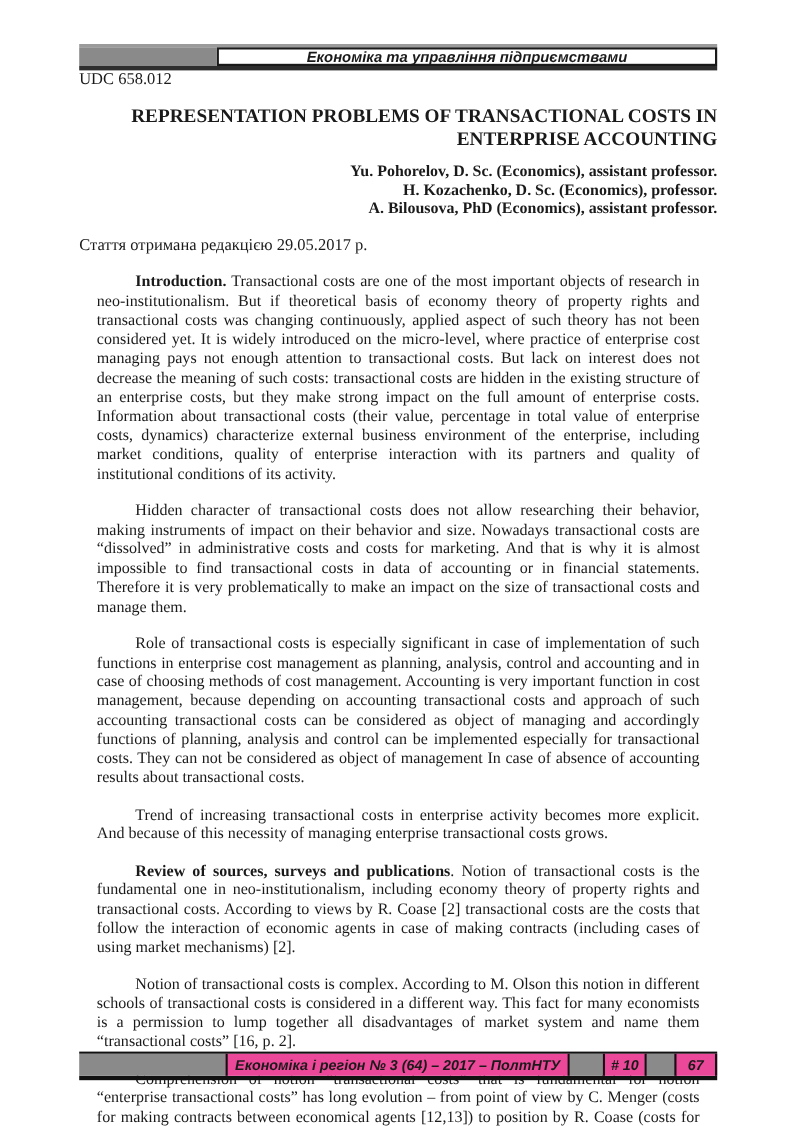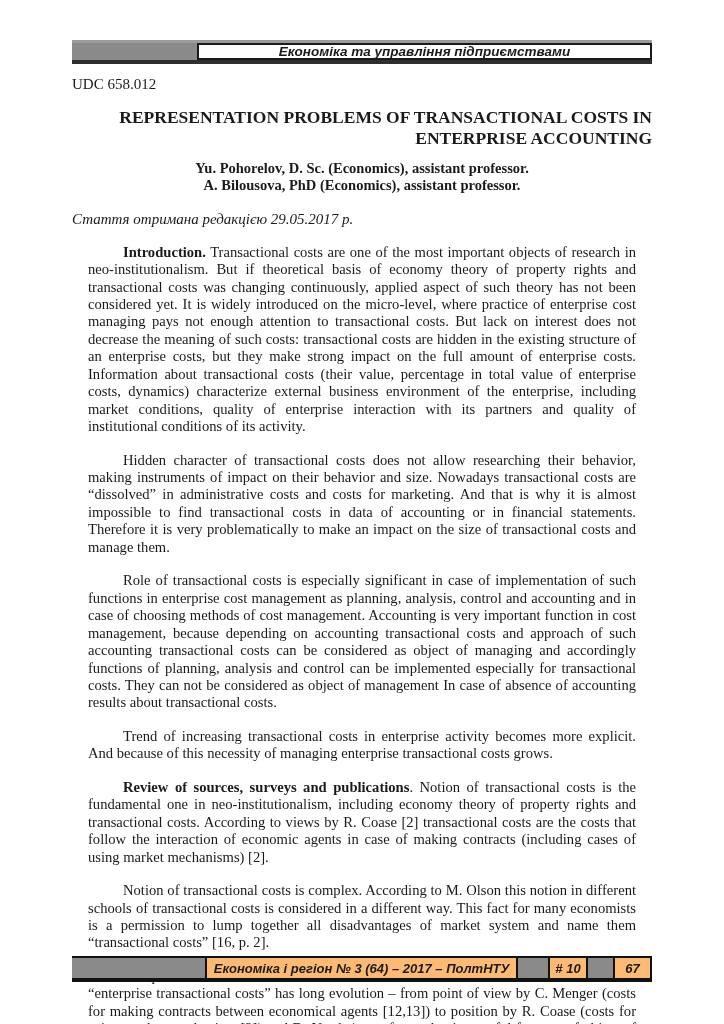--- a/index.html
+++ b/index.html
@@ -31,42 +31,42 @@
     flex: 1;
     border: 2px solid #1a1a1a;
     display: flex; align-items: center; justify-content: center;
     font-family: "Liberation Sans", sans-serif;
     font-weight: bold; font-style: italic;
     font-size: 13.5px;
     background: #ffffff;
     white-space: nowrap;
   }
 
-  .udc { margin-top: 12px; font-size: 15px; }
+  .udc { margin-top: 0; font-size: 15px; }
 
   .title {
     margin-top: 14px;
     text-align: right;
     font-weight: bold;
     font-size: 17.5px;
     line-height: 21px;
   }
 
   .authors {
     margin-top: 11px;
-    text-align: center;
+    text-align: right;
     font-weight: bold;
     font-size: 14.5px;
     line-height: 16.8px;
   }
 
   .copyright { margin-top: 13px; font-style: italic; font-size: 13.5px; line-height: 1.12; }
   .copyright-rule { width: 132px; border-top: 1px solid #1a1a1a; margin: 0 0 3px 0; }
 
-  .received { margin-top: 17px; font-style: italic; font-size: 15px; }
+  .received { margin-top: 17px; font-size: 15px; }
 
   .body-text {
     margin-top: 13px;
     text-align: justify;
     font-size: 14.6px;
     line-height: 17.45px;
   }
   .body-text p { margin: 16px; text-indent: 35px; }
 
   
@@ -79,21 +79,21 @@
     border-bottom: 4px solid #111111;
     font-family: "Liberation Sans", sans-serif;
     font-weight: bold; font-style: italic;
     font-size: 13px;
   }
   .footer .gray-seg { background: #8a8a8a; }
   .footer .seg1 { width: 133px; }
   .footer .seg2 { width: 30px; }
   .footer .seg3 { width: 25px; }
   .footer .white-cell {
-    background: #fdba74;
+    background: #ec4899;
     border-left: 2px solid #111111;
     border-right: 2px solid #111111;
     display: flex; align-items: center; justify-content: center;
     white-space: nowrap;
   }
   .footer .journal-cell { width: 313px; }
   .footer .issue-cell { width: 40px; text-align: right; }
   .footer .page-cell { width: 39px; justify-content: center; }
 </style>
 </head>
@@ -109,20 +109,21 @@
         <span>Економіка та управління підприємствами</span>
       </div>
     </div>
 
     <div class="udc">UDC 658.012</div>
 
     <div class="title">REPRESENTATION PROBLEMS OF TRANSACTIONAL COSTS IN ENTERPRISE ACCOUNTING</div>
 
     <div class="authors">
       <div>Yu. Pohorelov, D. Sc. (Economics), assistant professor.</div>
+      <div>H. Kozachenko, D. Sc. (Economics), professor.</div>
       <div>A. Bilousova, PhD (Economics), assistant professor.</div>
     </div>
 
 
     <div class="received">Стаття отримана редакцією 29.05.2017 р.</div>
 
     <div class="body-text">
       <p><b>Introduction.</b><span> Transactional costs are one of the most important objects of research in neo-institutionalism. But if theoretical basis of economy theory of property rights and transactional costs was changing continuously, applied aspect of such theory has not been considered yet. It is widely introduced on the micro-level, where practice of enterprise cost managing pays not enough attention to transactional costs. But lack on interest does not decrease the meaning of such costs: transactional costs are hidden in the existing structure of an enterprise costs, but they make strong impact on the full amount of enterprise costs. Information about transactional costs (their value, percentage in total value of enterprise costs, dynamics) characterize external business environment of the enterprise, including market conditions, quality of enterprise interaction with its partners and quality of institutional conditions of its activity.</span></p>
       <p><b></b><span>Hidden character of transactional costs does not allow researching their behavior, making instruments of impact on their behavior and size. Nowadays transactional costs are “dissolved” in administrative costs and costs for marketing. And that is why it is almost impossible to find transactional costs in data of accounting or in financial statements. Therefore it is very problematically to make an impact on the size of transactional costs and manage them.</span></p>
       <p><b></b><span>Role of transactional costs is especially significant in case of implementation of such functions in enterprise cost management as planning, analysis, control and accounting and in case of choosing methods of cost management. Accounting is very important function in cost management, because depending on accounting transactional costs and approach of such accounting transactional costs can be considered as object of managing and accordingly functions of planning, analysis and control can be implemented especially for transactional costs. They can not be considered as object of management In case of absence of accounting results about transactional costs.</span></p>

